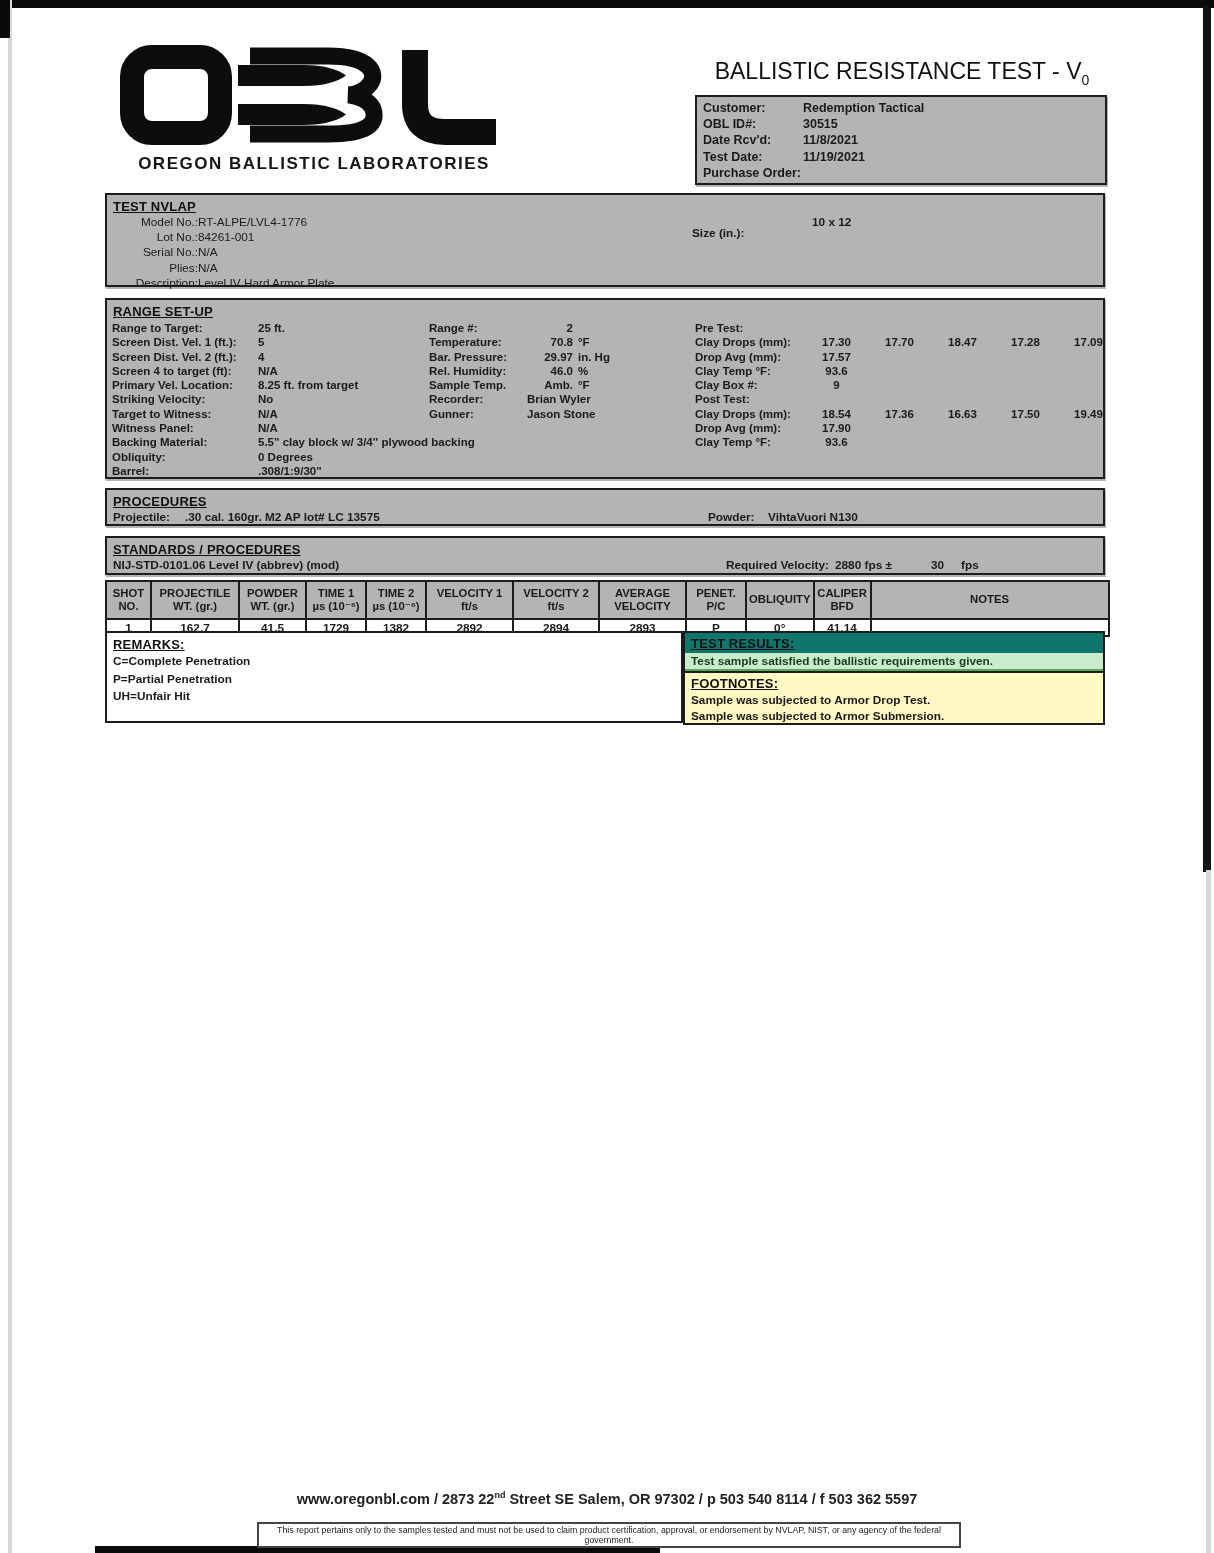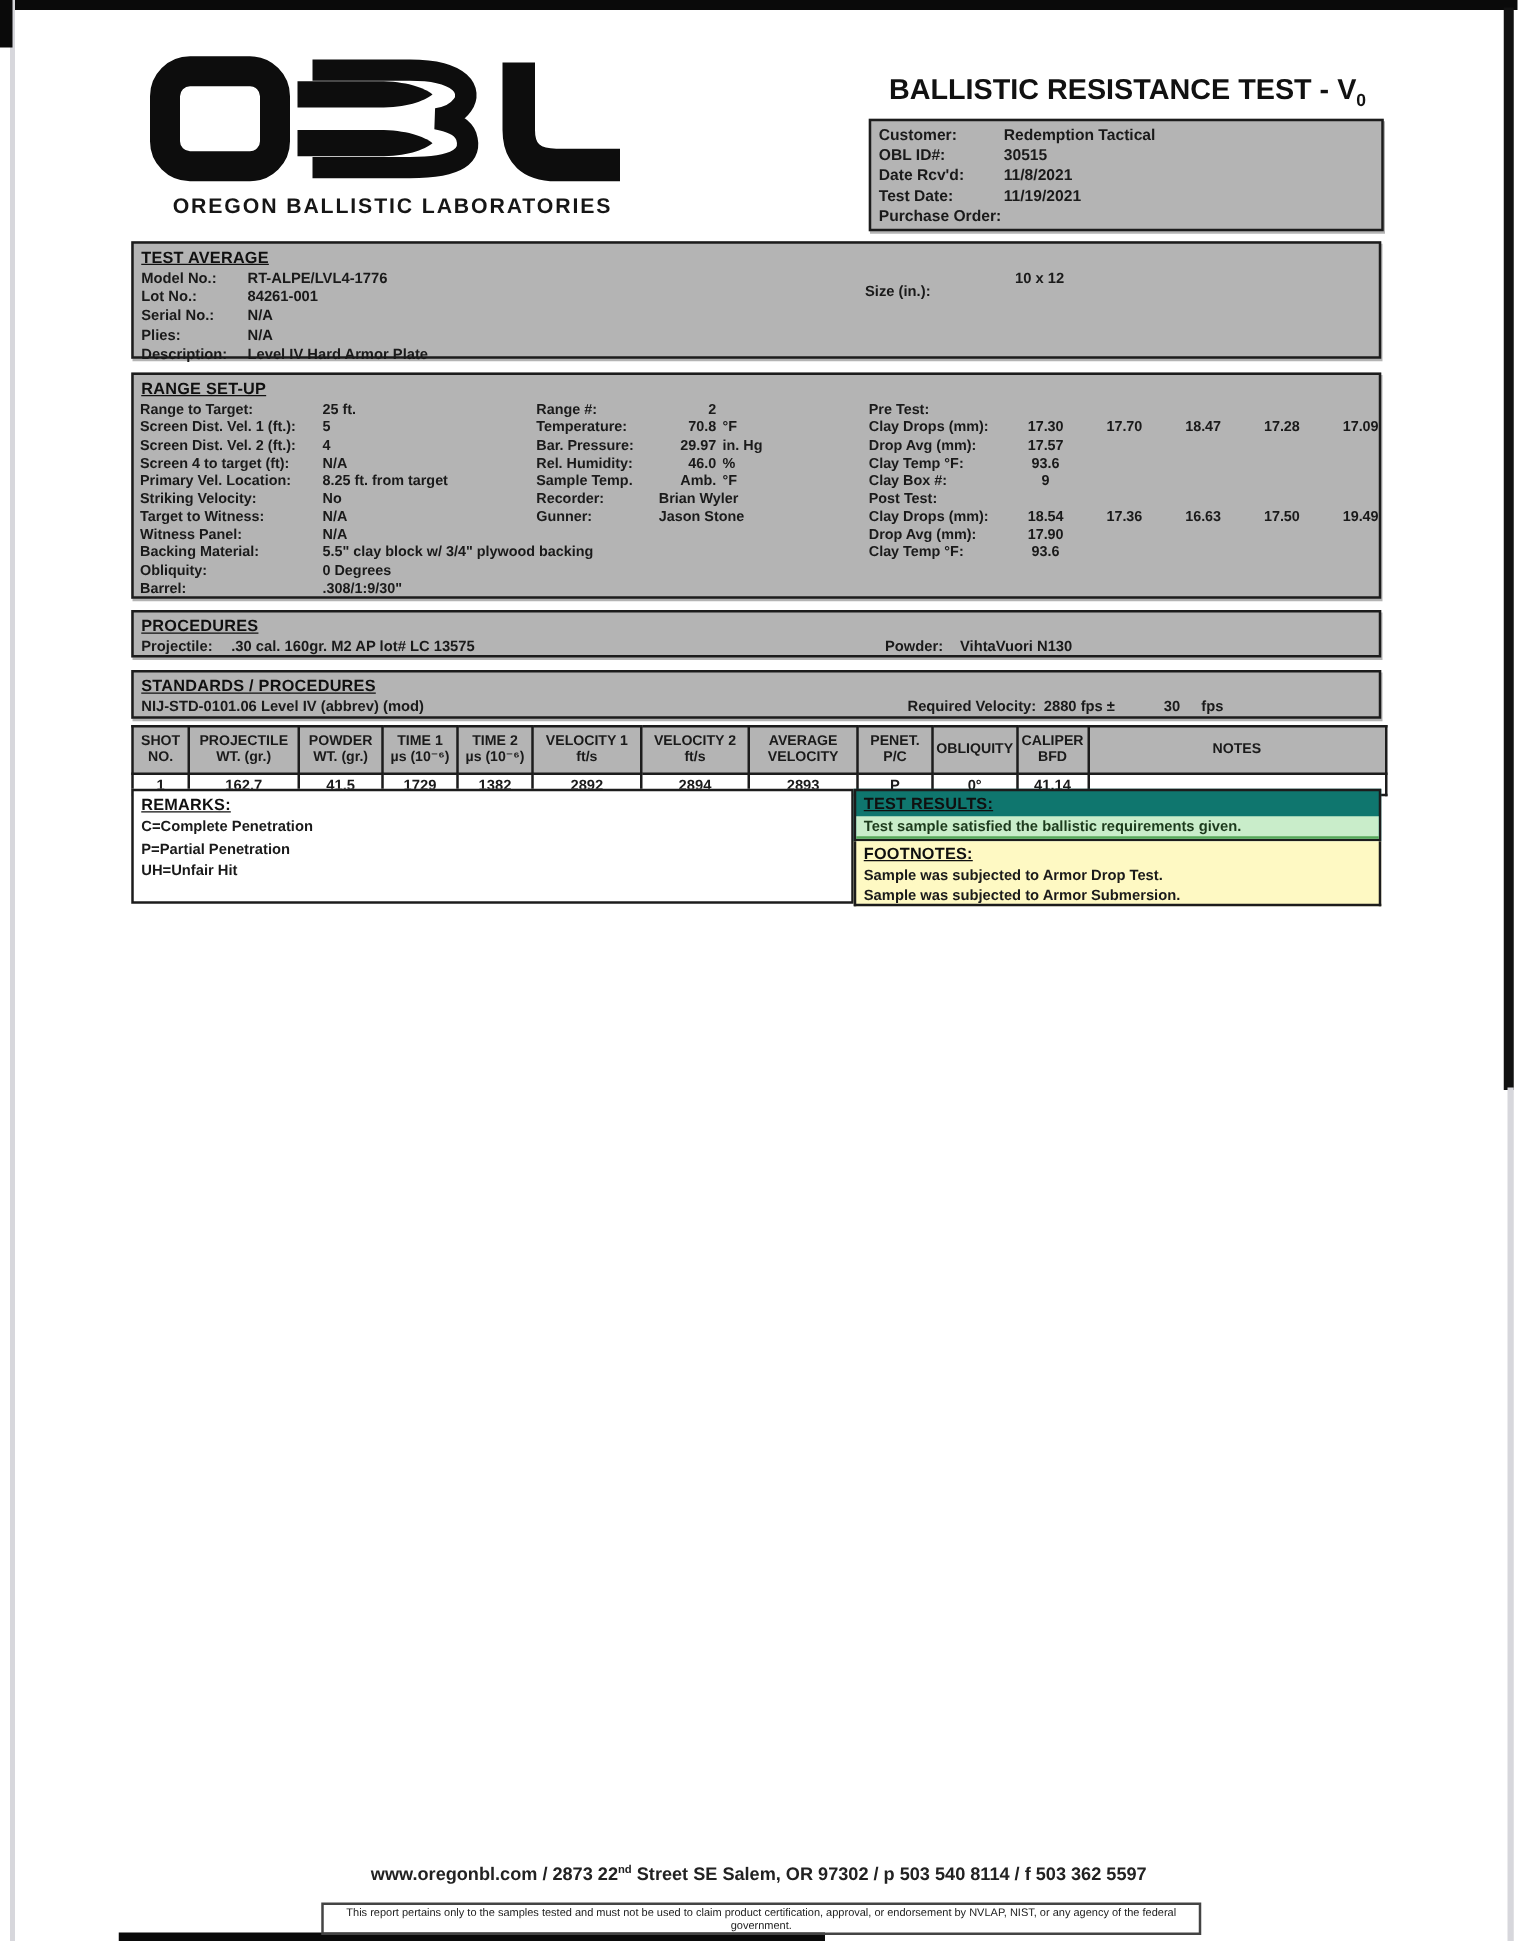--- a/index.html
+++ b/index.html
@@ -15,36 +15,36 @@
   .scan-right-black{position:absolute;top:6px;left:1203px;width:8px;height:866px;background:#111;}
   .scan-right-edge{position:absolute;top:870px;left:1206px;width:5px;height:683px;background:#d7d7dc;}
   .scan-bottom-black{position:absolute;top:1546px;left:95px;width:565px;height:7px;background:#0a0a0a;}
 
   
   .logo-wrap{position:absolute;left:118px;top:42px;width:392px;}
   .logo-sub{margin-top:4px;text-align:center;font-weight:bold;font-size:17px;letter-spacing:1.5px;color:#161616;}
 
   
   .doc-title{position:absolute;left:698px;top:58px;width:408px;text-align:center;
-    font-weight:bold;font-size:23px;color:#111;}
+    font-weight:normal;font-size:23px;color:#111;}
   .doc-title sub{font-size:14px;}
 
   
   .graybox{position:absolute;background:#b4b4b4;border:2px solid #1c1c1c;box-sizing:border-box;
     box-shadow:1px 2px 0 rgba(40,40,40,.35);}
   .sec-head{font-weight:bold;font-size:13px;text-decoration:underline;color:#101010;letter-spacing:.2px;}
 
   
   .cust-box{left:695px;top:95px;width:412px;height:90px;padding:3px 6px;}
   .cust-row{display:flex;font-size:12.5px;font-weight:bold;line-height:16.2px;}
   .cust-row .lbl{width:100px;flex:none;}
 
   
   .ts-box{left:105px;top:193px;width:1000px;height:94px;padding:2px 6px;}
-  .kv-row{display:flex;font-size:11.8px;font-weight:bold;line-height:15.2px;}
+  .kv-row{display:flex;font-size:11.8px;font-weight:normal;line-height:15.2px;text-align:right;}
   .kv-row .lbl{width:85px;flex:none;}
   .ts-size{position:absolute;left:585px;top:20px;display:flex;font-size:11.8px;font-weight:bold;}
   .ts-size .lbl{width:120px;margin-top:11px;}
 
   
   .rs-box{left:105px;top:298px;width:1000px;height:181px;padding:2px 6px;}
   .rs-col{position:absolute;top:21px;}
   .rs-row{display:flex;font-size:11.5px;font-weight:bold;line-height:14.3px;white-space:nowrap;}
   .rs-col1{left:5px;}
   .rs-col1 .lbl{width:146px;flex:none;}
@@ -132,21 +132,21 @@
     <span class="lbl">Test Date:</span>
     <span>11/19/2021</span>
   </div>
   <div class="cust-row">
     <span class="lbl" style="width:auto;">Purchase Order:</span>
     <span></span>
   </div>
 </div>
 
 <div class="graybox ts-box" style="position:absolute;">
-  <span class="sec-head">TEST AVERAGE</span>
+  <span class="sec-head">TEST NVLAP</span>
   <div class="kv-row">
     <span class="lbl">Model No.:</span>
     <span>RT-ALPE/LVL4-1776</span>
   </div>
   <div class="kv-row">
     <span class="lbl">Lot No.:</span>
     <span>84261-001</span>
   </div>
   <div class="kv-row">
     <span class="lbl">Serial No.:</span>

